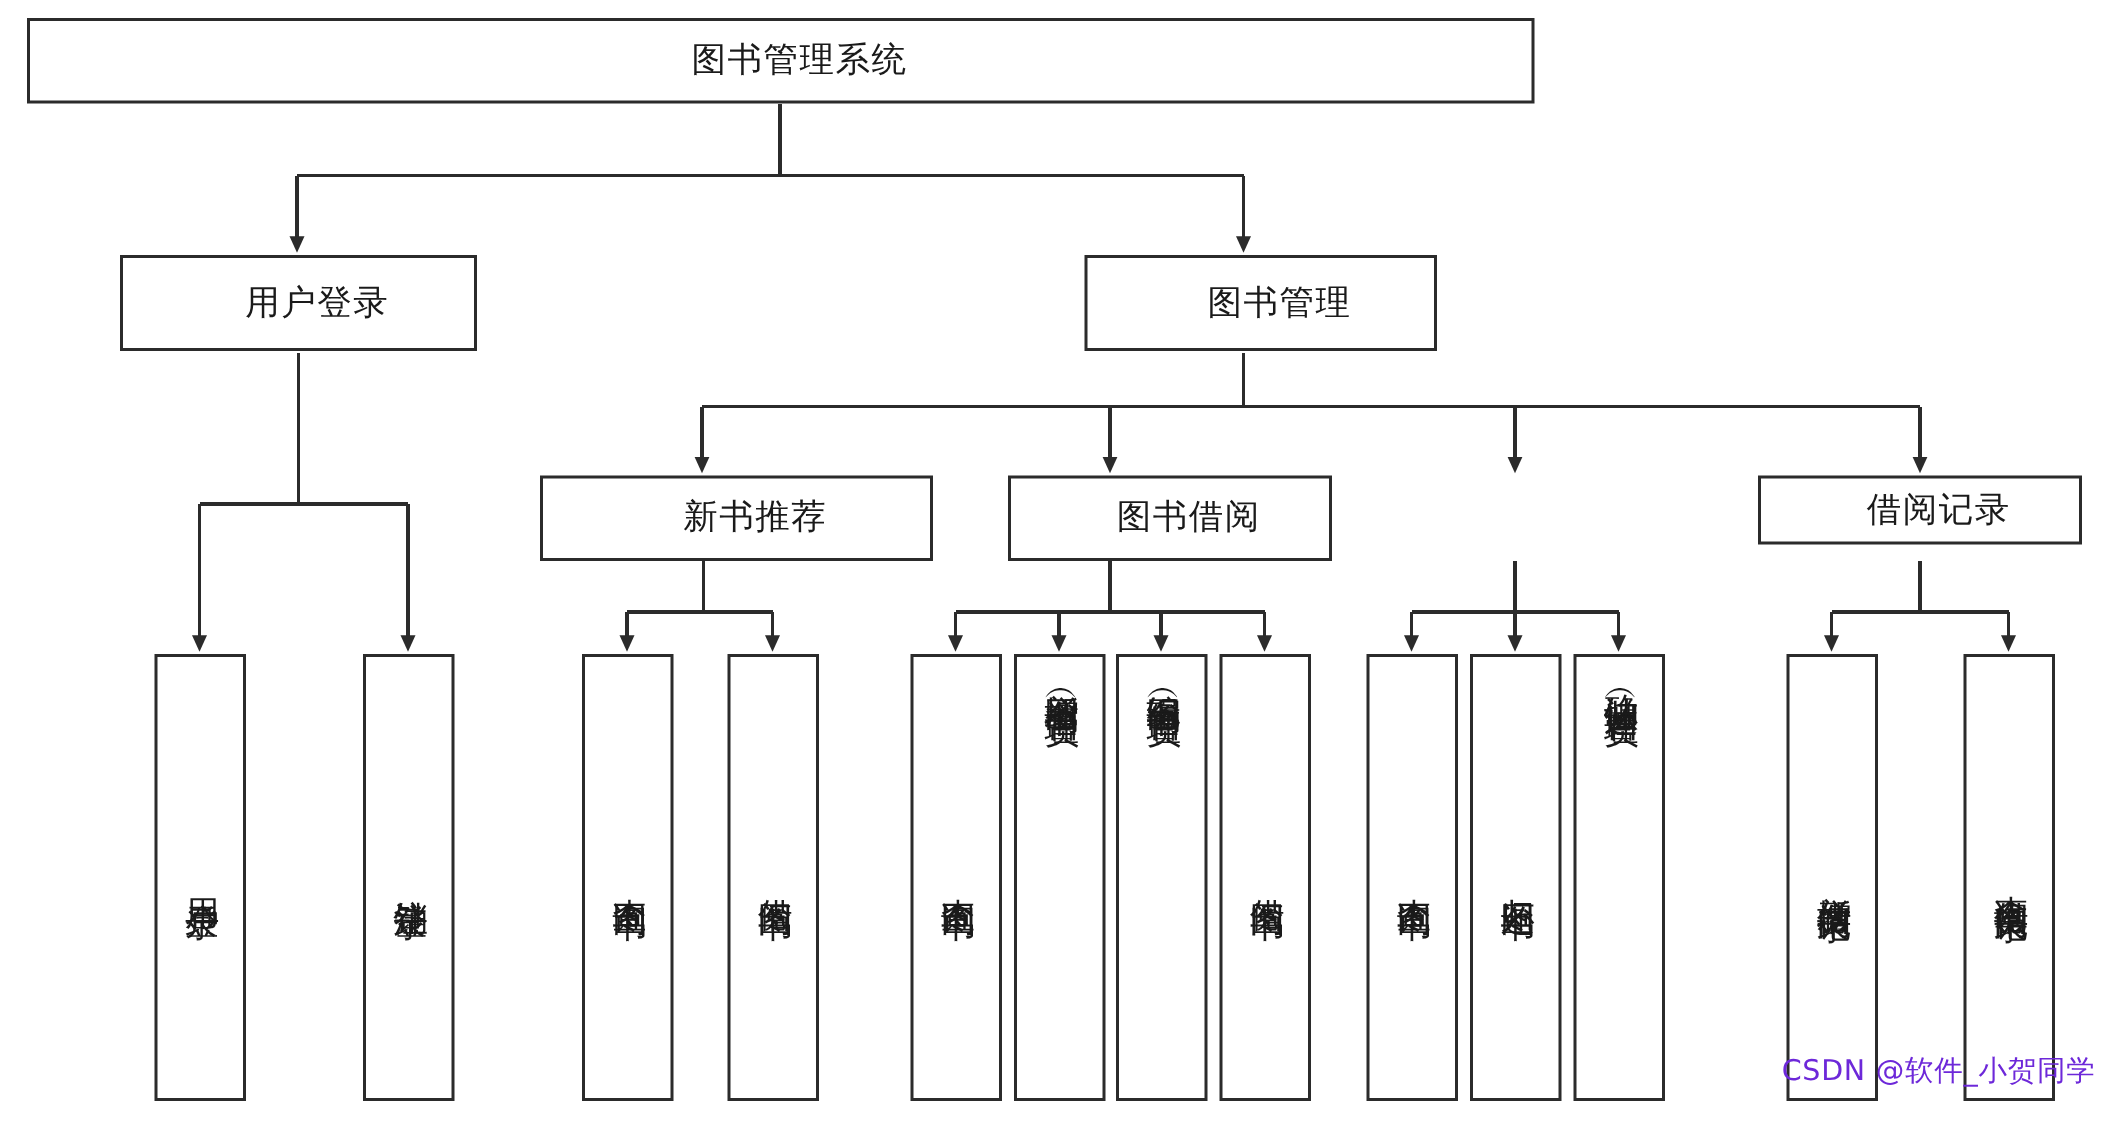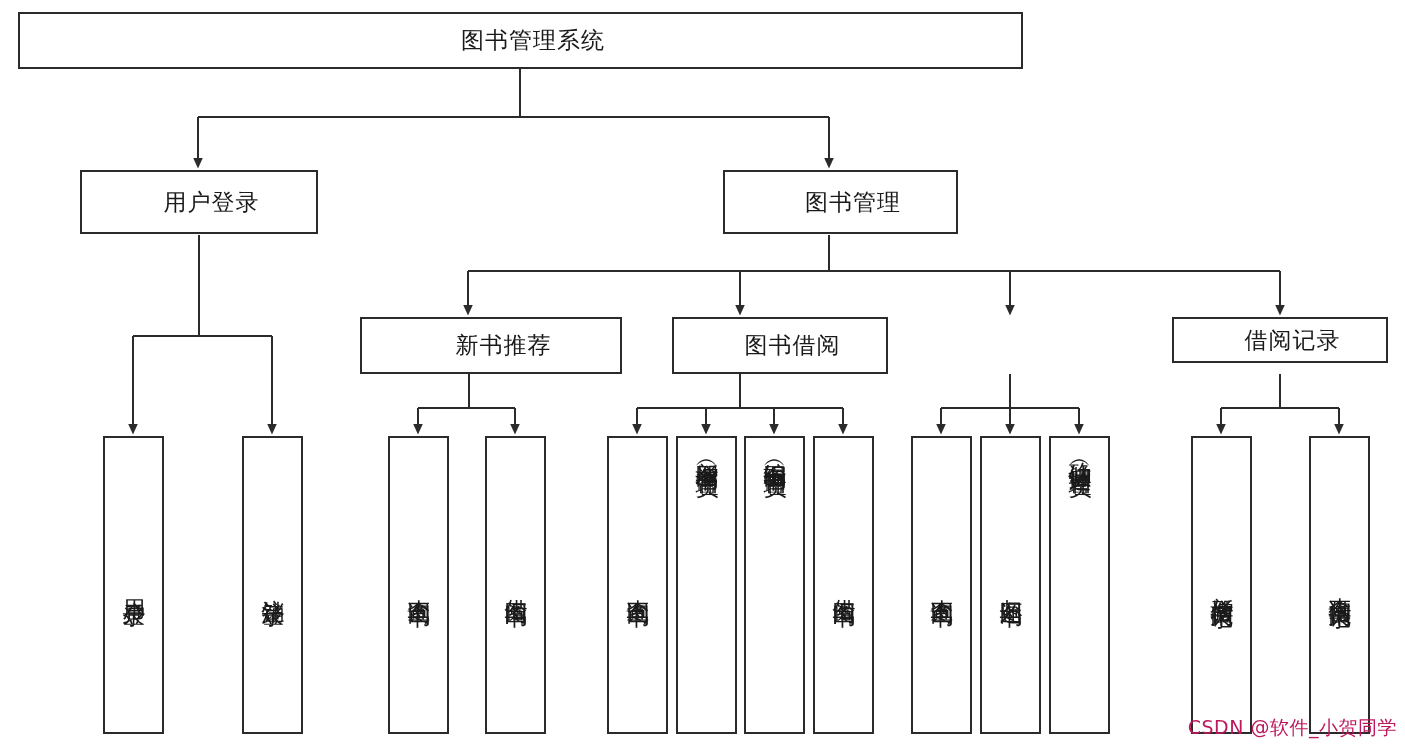--- a/index.html
+++ b/index.html
@@ -41,23 +41,23 @@
     font-size:23px;
     line-height:1.12;
     letter-spacing:2px;
     white-space:nowrap;
     display:block;
   }
   .node.v.center{ align-items:center; padding-top:0; }
 
   .watermark{
     position:absolute;
-    right:8px;bottom:6px;
+    right:8px;bottom:20px;
     font-size:19px;
-    color:#be185d;
+    color:#6d28d9;
     letter-spacing:0.5px;
     white-space:nowrap;
     user-select:none;
   }
 </style>
 </head>
 <body>
 
 <div id="canvas">
 

